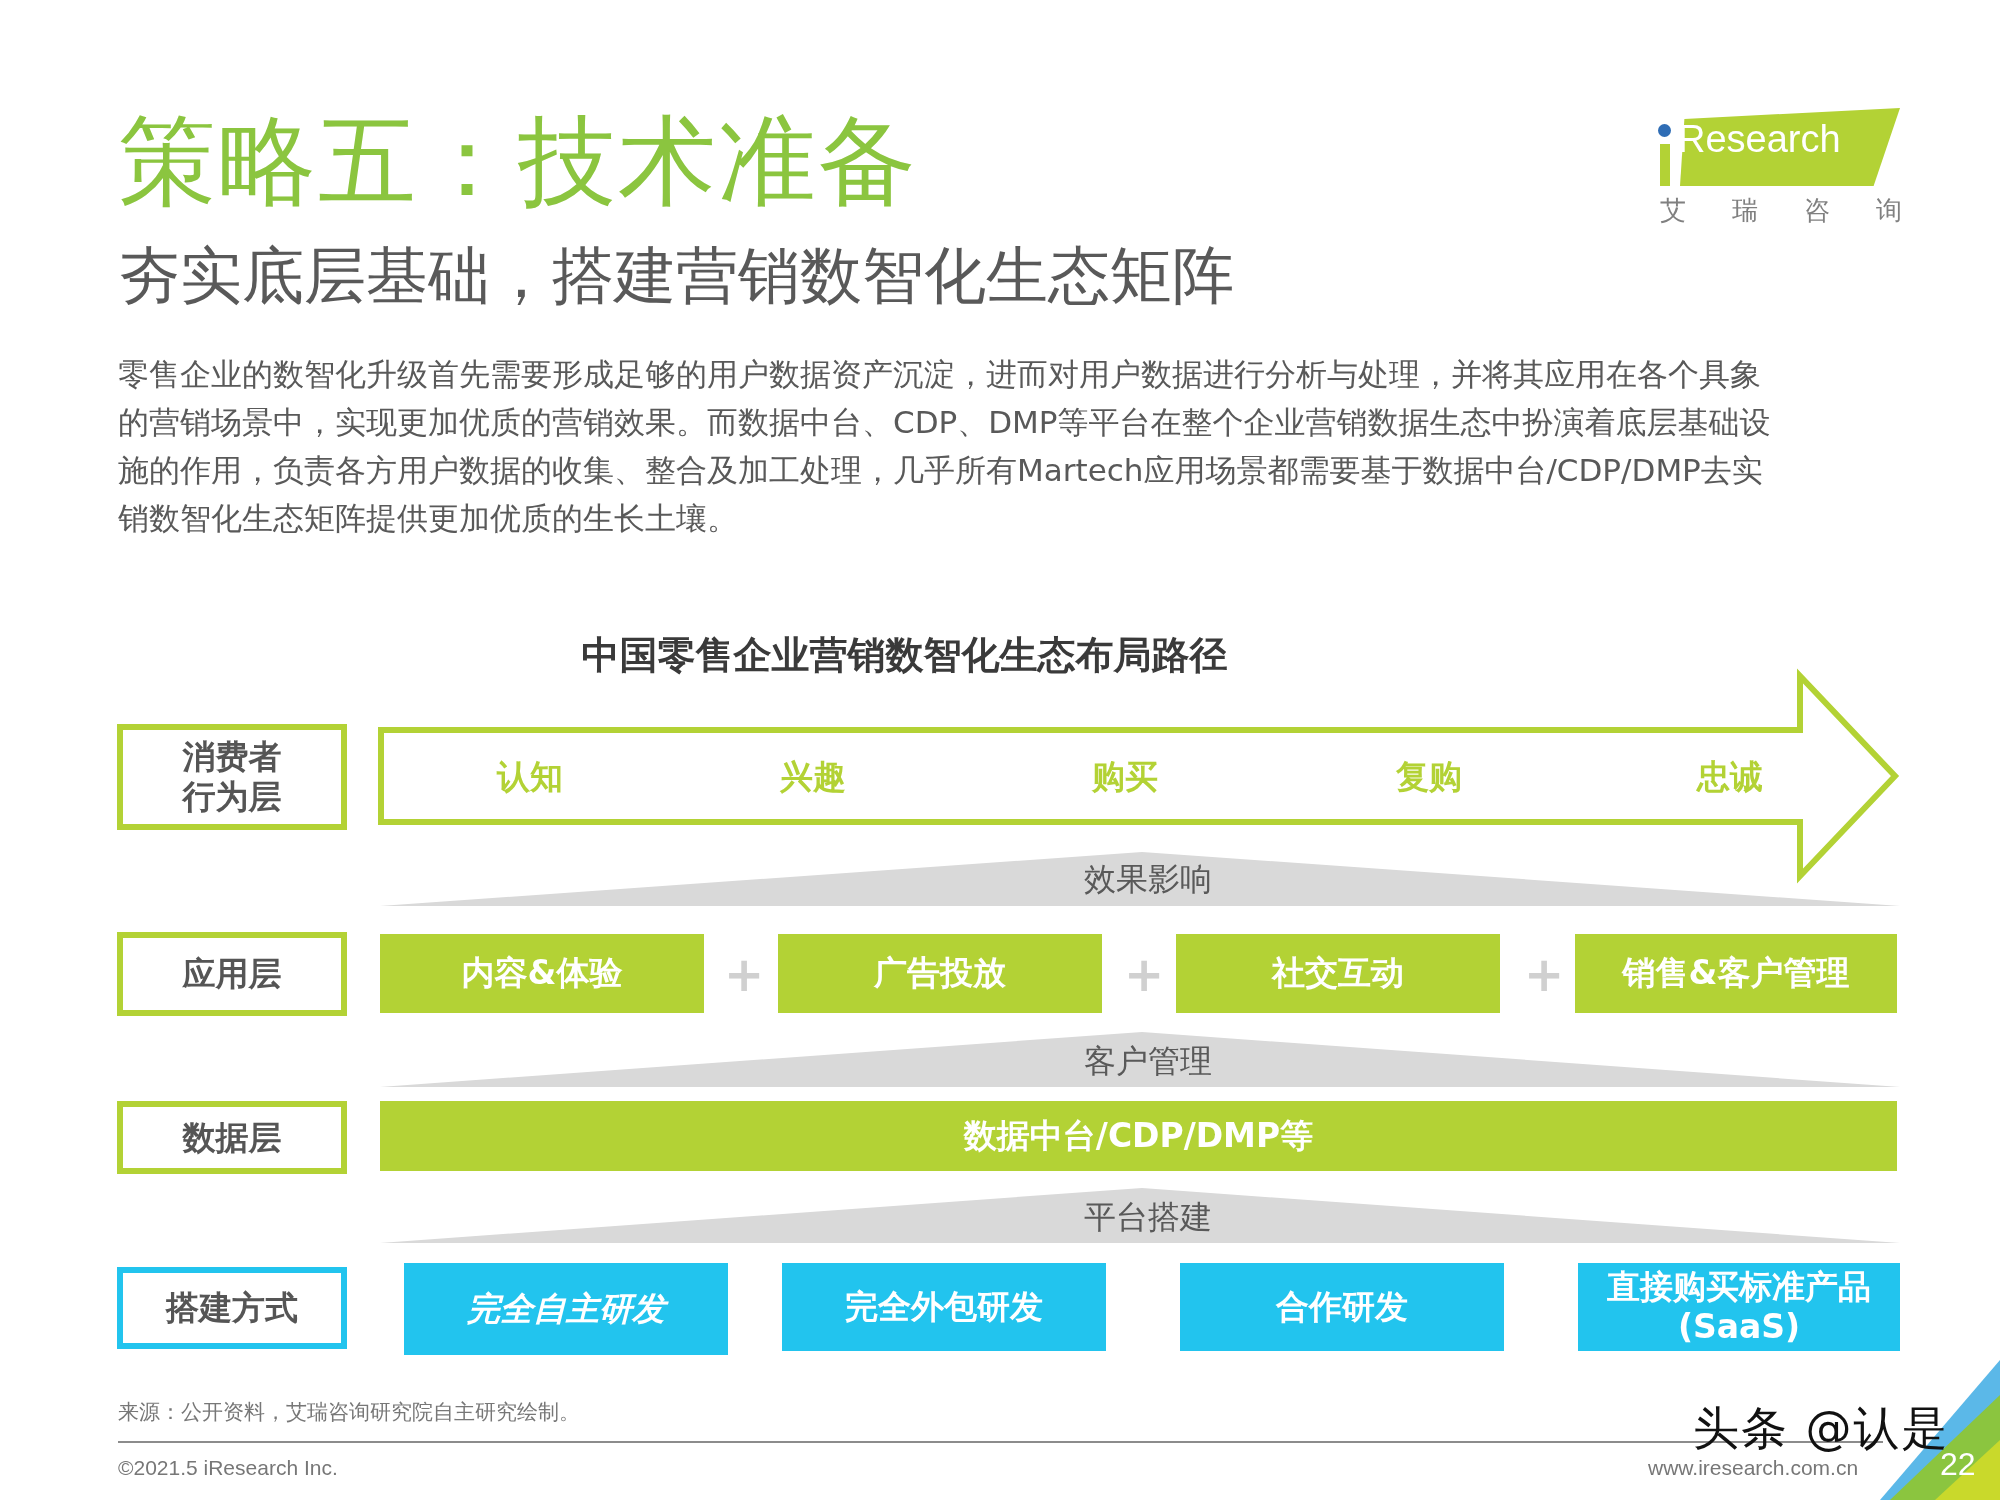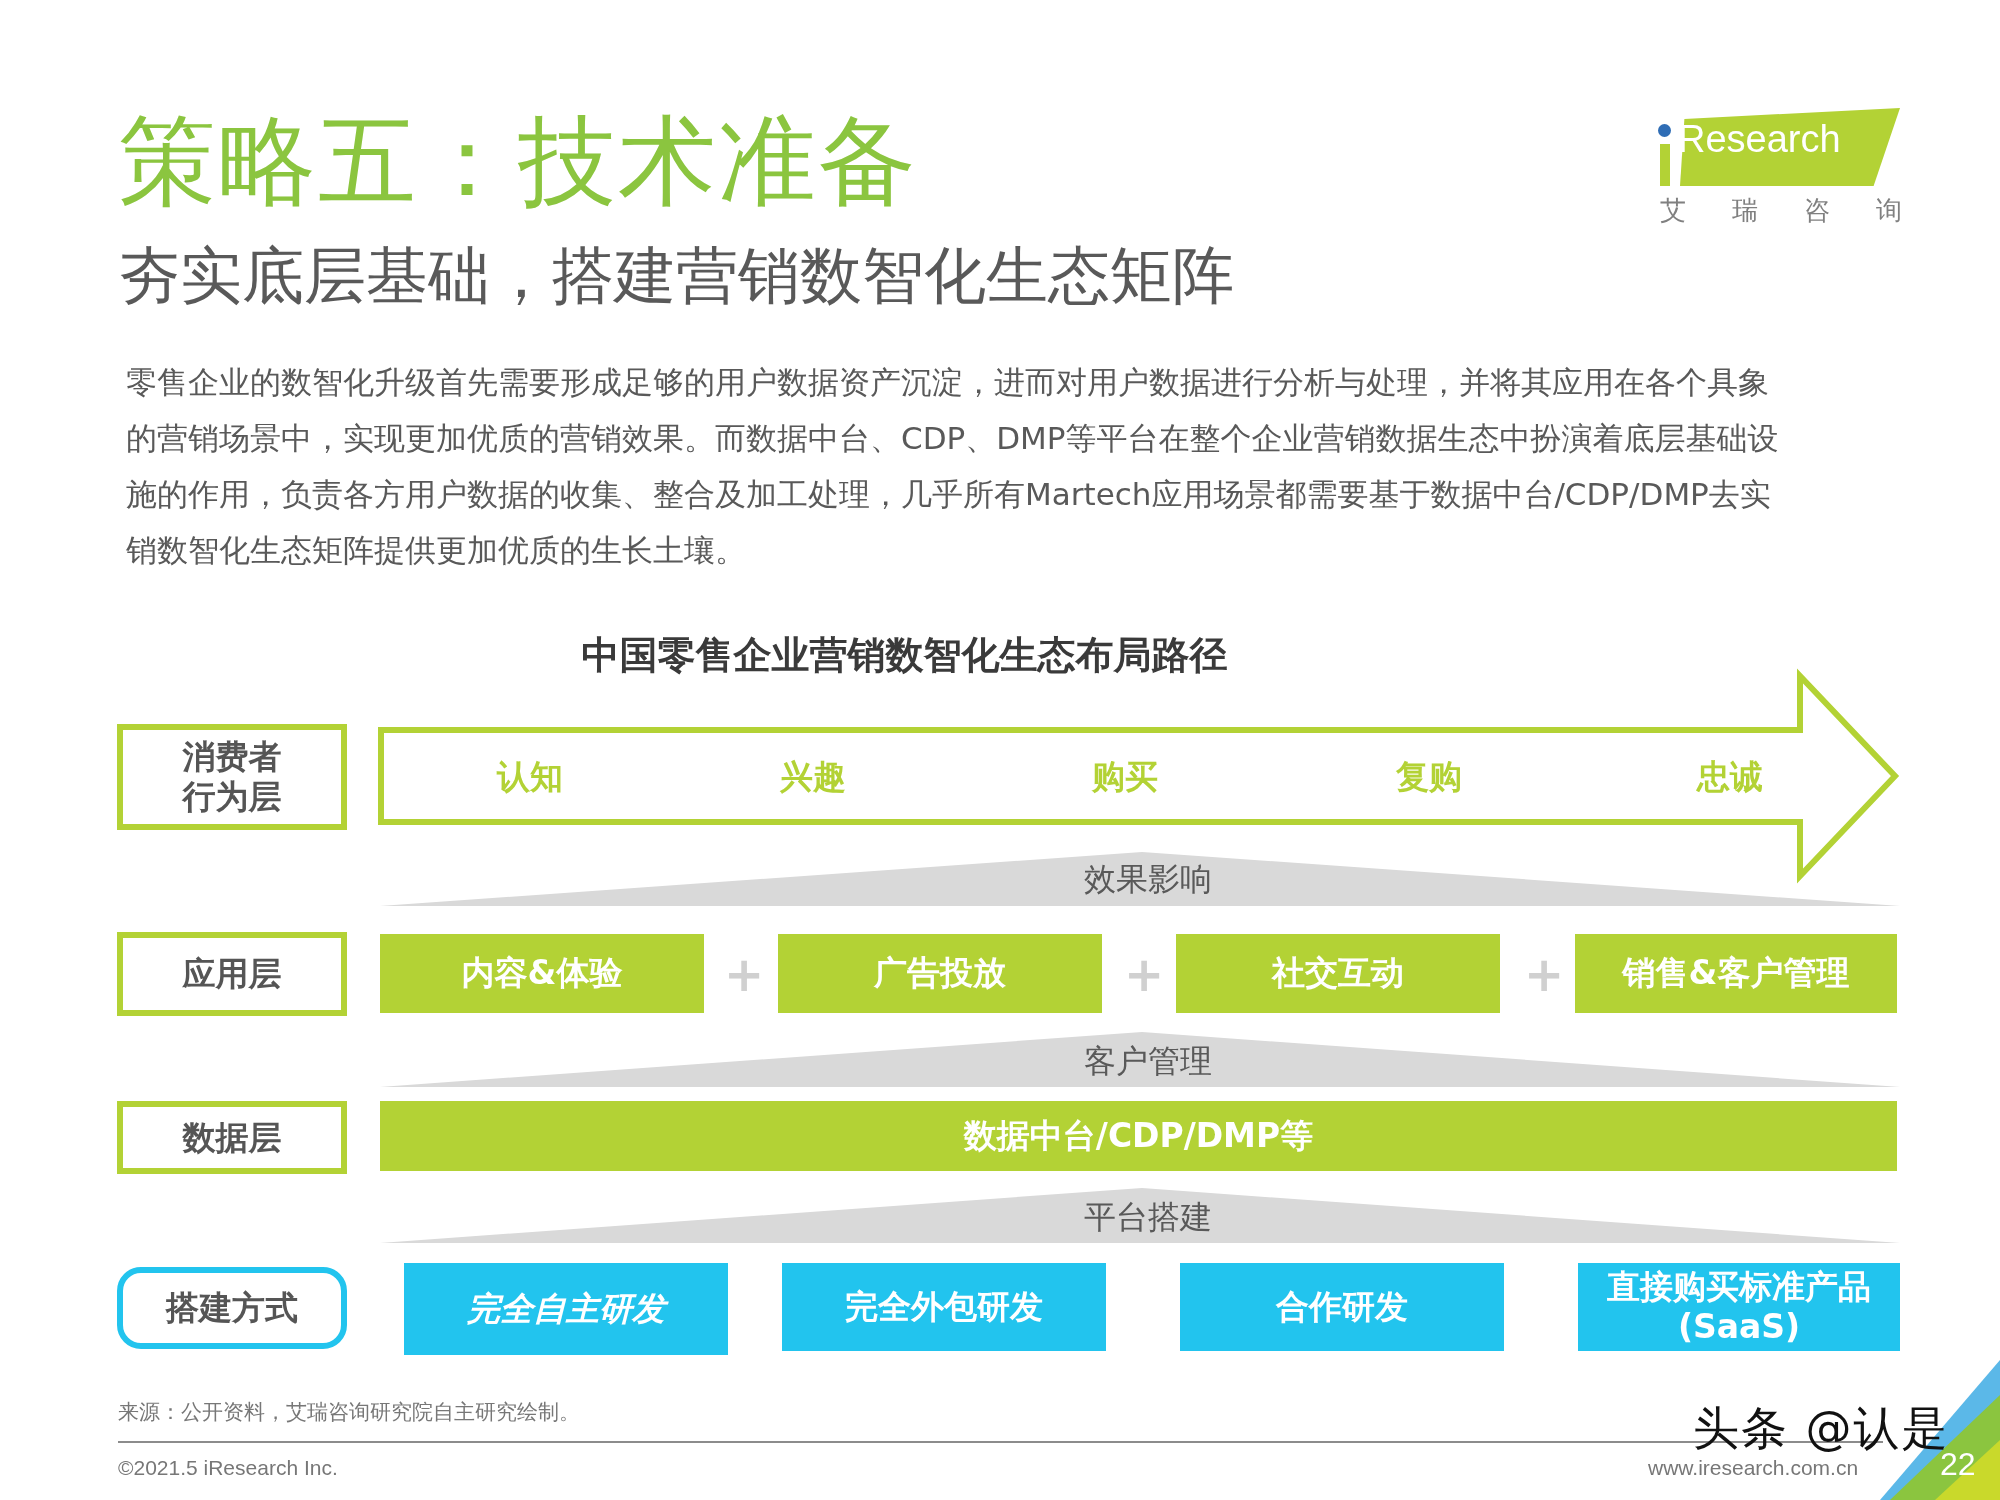--- a/index.html
+++ b/index.html
@@ -2,34 +2,34 @@
 <html><head>
 <meta charset="utf-8">
 <style>
   html, body { margin:0; padding:0; }
   body { width:2000px; height:1500px; position:relative; background:#ffffff; overflow:hidden;
          font-family:"DejaVu Sans", "Liberation Sans", sans-serif; color:#595959; }
   .abs { position:absolute; }
   .title { left:118px; top:112px; font-size:98px; color:#8BC53F; letter-spacing:2px; line-height:1; white-space:nowrap; }
   .subtitle { left:118px; top:245px; font-size:62px; color:#595959; line-height:1; white-space:nowrap; }
   .para { left:118px; top:350px; width:1780px; font-size:31px; line-height:48px; color:#595959; }
-  .para p { margin:8px; white-space:nowrap; }
+  .para p { margin:0; white-space:nowrap; }
   .logo { left:1656px; top:100px; width:250px; height:130px; }
   .logo-band { position:absolute; left:24px; top:8px; width:220px; height:78px; background:#B3D235;
                clip-path:polygon(2% 14%, 100% 0%, 88% 100%, 0% 100%); }
   .logo-dot { position:absolute; left:2px; top:24px; width:13px; height:13px; border-radius:50%; background:#2F6DB5; }
   .logo-istem { position:absolute; left:4px; top:44px; width:10px; height:42px; background:#B3D235; }
   .logo-text { position:absolute; left:22px; top:18px; font-size:38px; color:#ffffff; font-family:"Liberation Sans", sans-serif; letter-spacing:0px; }
   .logo-cn { position:absolute; left:4px; top:93px; width:242px; display:flex; justify-content:space-between; font-size:26px; color:#808080; }
 
   .diag-title { left:0; width:1809px; top:630px; text-align:center; font-size:38px; font-weight:bold; color:#3a3a3a; }
   .label-box { position:absolute; left:117px; width:230px; border:6px solid #B3D235; box-sizing:border-box; background:#fff;
                display:flex; align-items:center; justify-content:center; text-align:center;
                font-size:33px; font-weight:bold; color:#555; line-height:40px; }
-  .label-box.blue { border-color:#22C4EE;border-radius:24px; }
+  .label-box.blue { border-color:#22C4EE; }
   .green-box { position:absolute; background:#B3D235; color:#fff; font-weight:bold; font-size:33px;
                display:flex; align-items:center; justify-content:center; }
   .blue-box { position:absolute; background:#22C4EE; color:#fff; font-weight:bold; font-size:33px;
               display:flex; align-items:center; justify-content:center; text-align:center; line-height:40px; flex-direction:column; }
   .plus { position:absolute; font-size:48px; color:#d0d0d0; font-weight:bold; line-height:1; }
   .stage { position:absolute; top:755px; font-size:33px; font-weight:bold; color:#B3D235; }
   .tri-label { position:absolute; font-size:32px; color:#595959; width:300px; text-align:center; }
   .source { left:118px; top:1398px; font-size:21px; color:#777; }
   .rule { left:118px; top:1441px; width:1765px; height:2px; background:#8c8c8c; }
   .copyright { left:118px; top:1456px; font-size:21px; color:#777; font-family:"Liberation Sans", sans-serif; }

